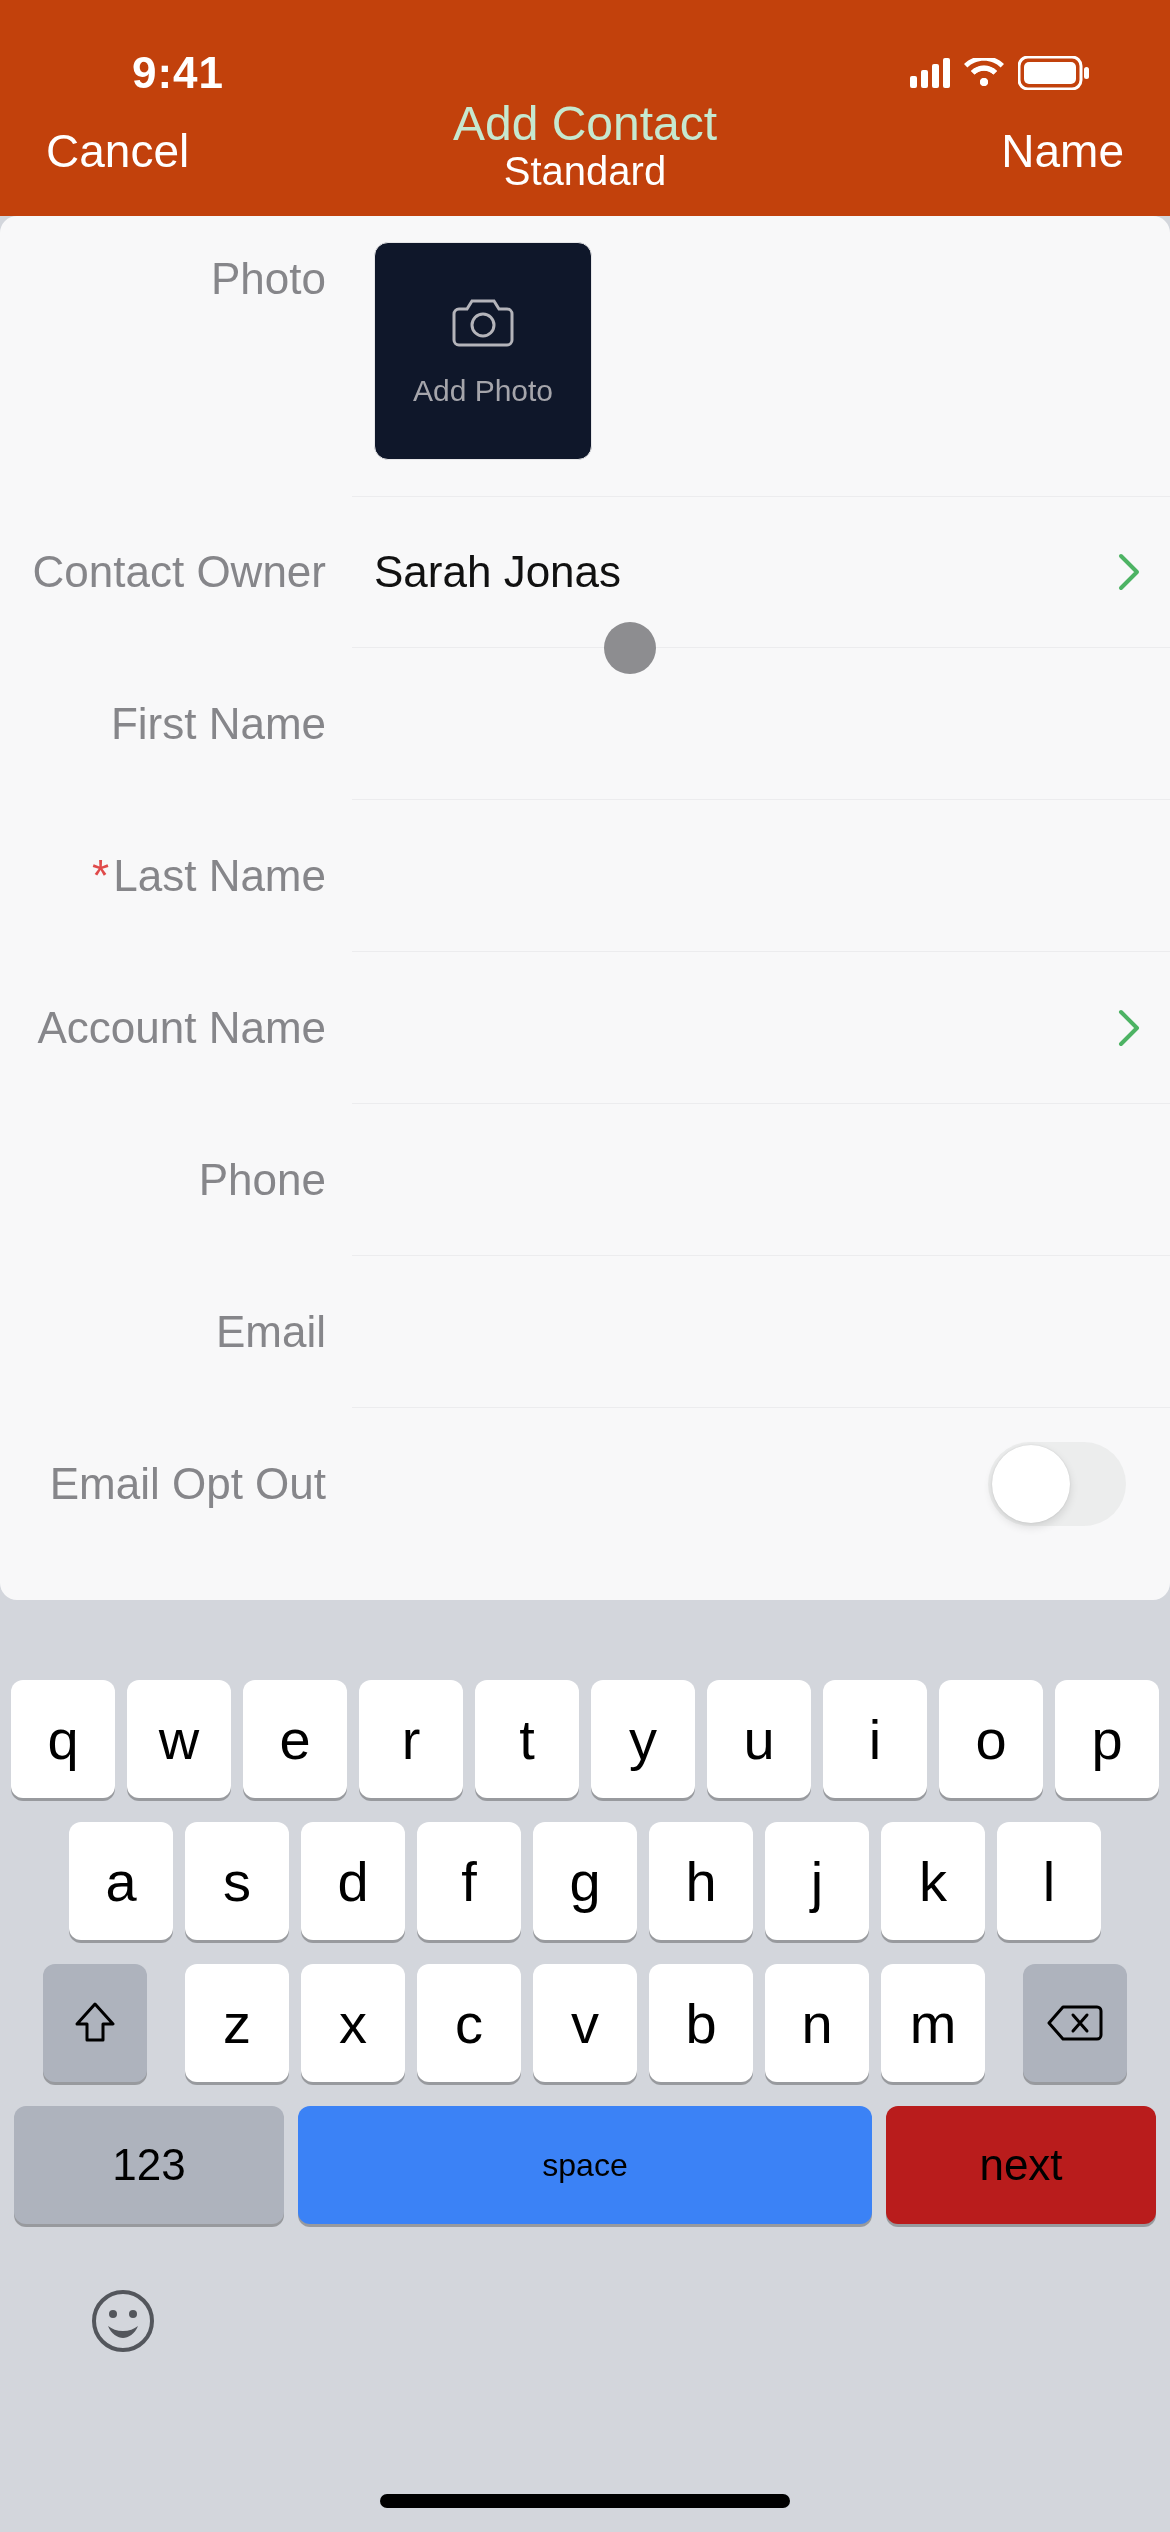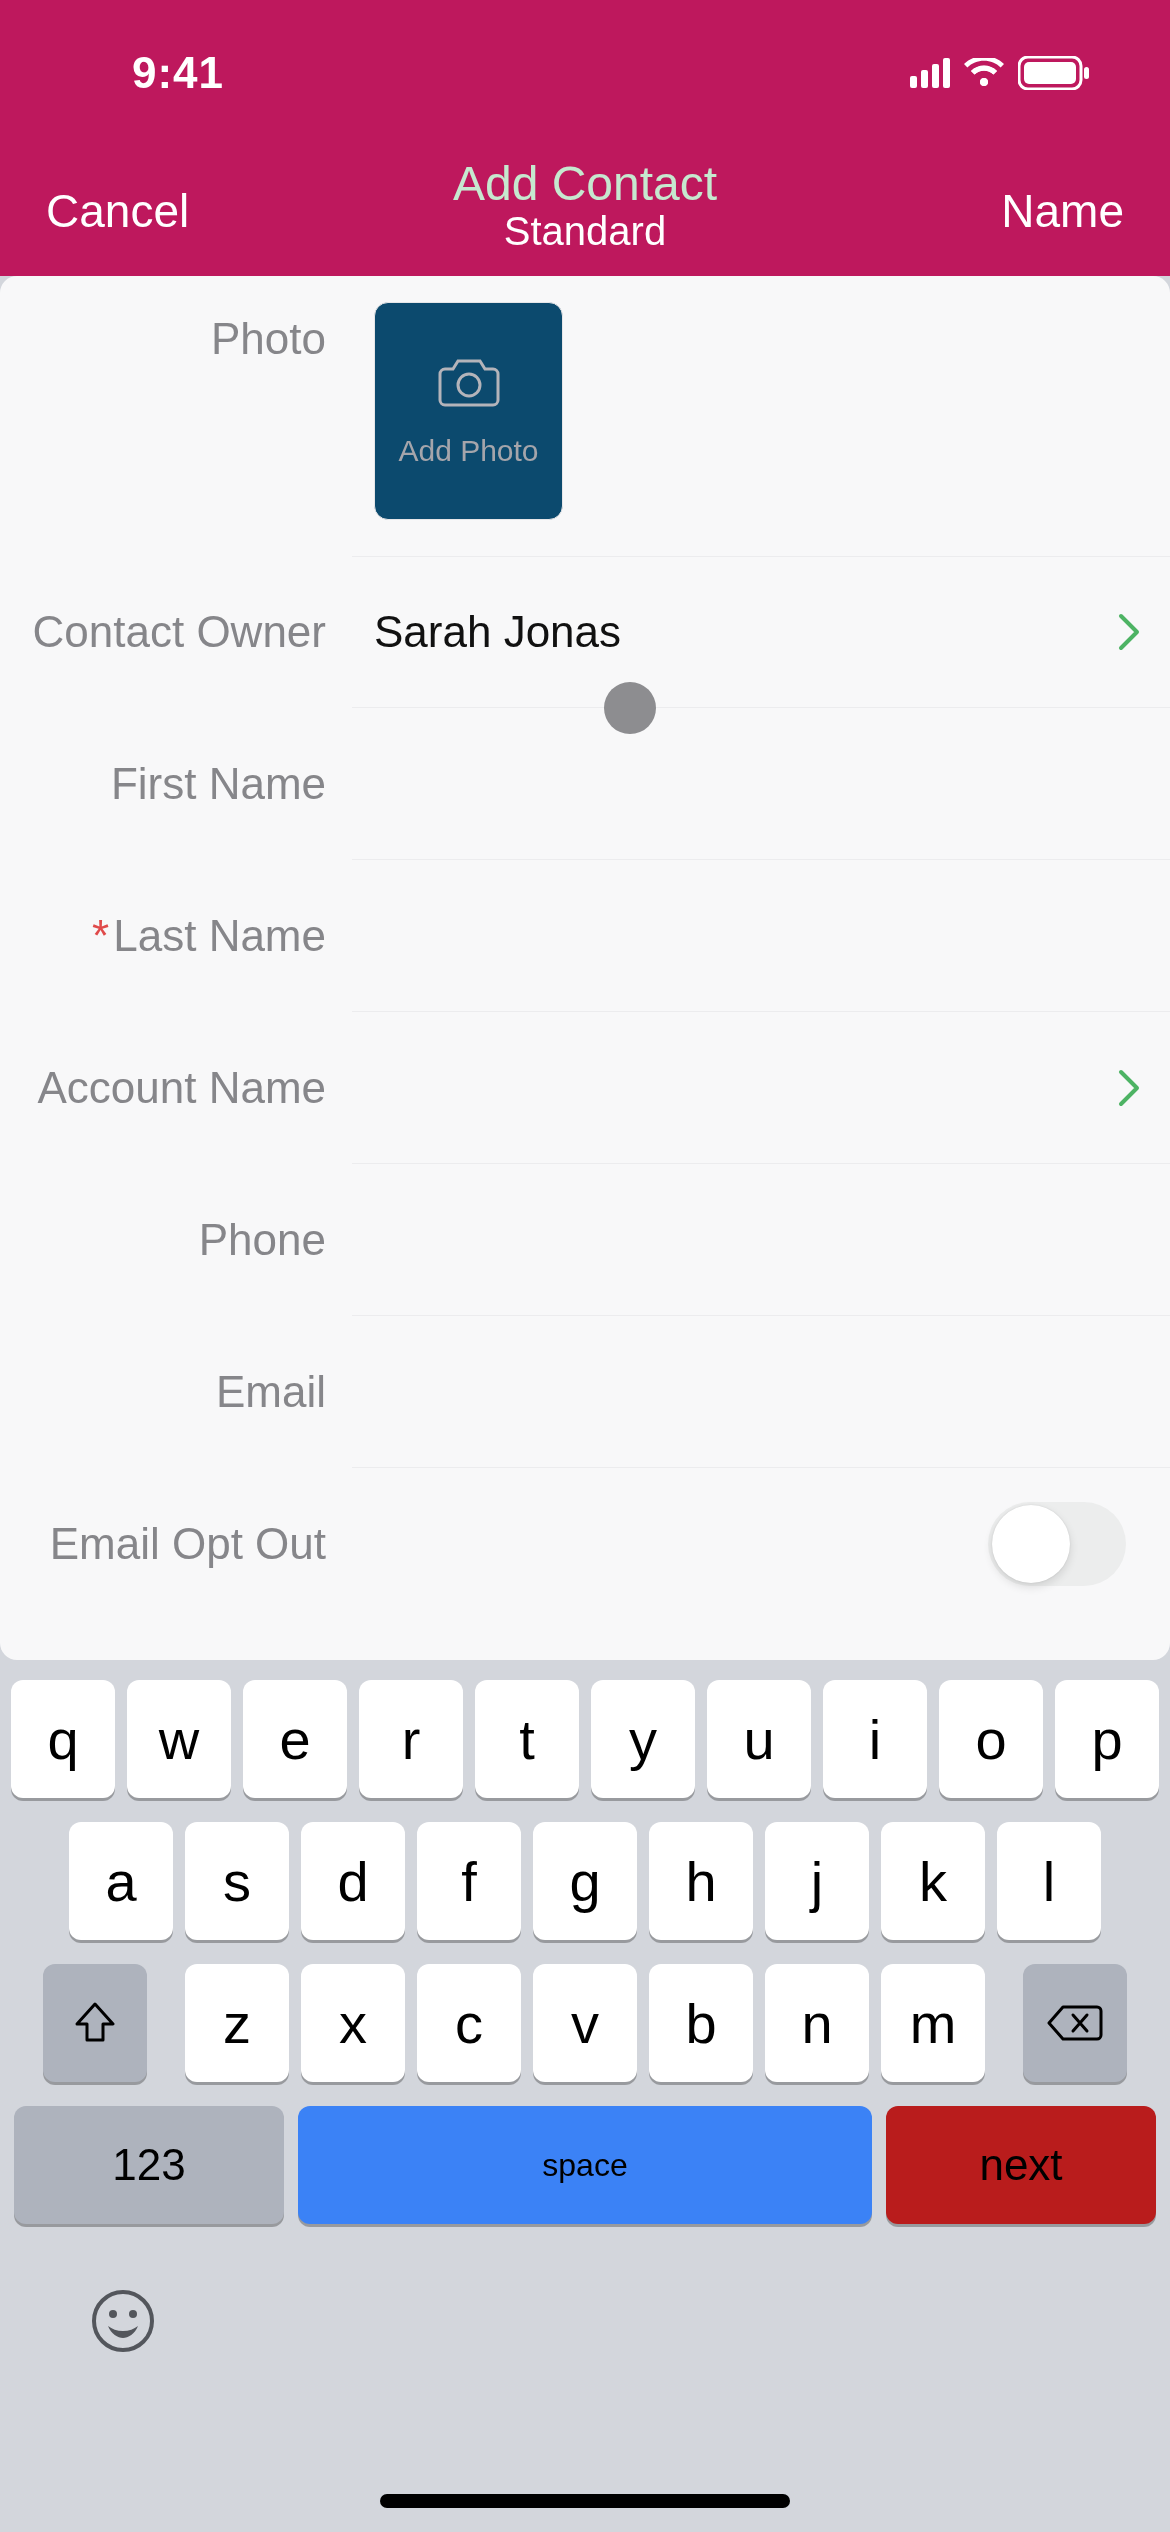--- a/index.html
+++ b/index.html
@@ -6,22 +6,22 @@
 body {
   width: 1170px;
   height: 2532px;
   font-family: -apple-system, "Helvetica Neue", Arial, sans-serif;
   background: #d3d6dc;
   overflow: hidden;
   position: relative;
 }
 
 .header {
-  background: #be185d;
-  height: 276px;
+  background: #c2410c;
+  height: 216px;
   color: #fff;
   position: relative;
 }
 .status-bar {
   position: absolute;
   top: 48px;
   left: 0; right: 0;
   height: 50px;
   display: flex;
   align-items: center;
@@ -116,23 +116,23 @@
 }
 .chevron svg { display:block; }
 
 .photo-row {
   align-items: flex-start;
   padding-top: 26px;
   height: 280px;
 }
 .photo-row .label-col { padding-top: 12px; }
 .add-photo-box {
-  width: 189px;
+  width: 218px;
   height: 218px;
-  background: #0c4a6e;
+  background: #0f172a;
   border: 1px solid #e6e6e8;
   border-radius: 14px;
   display: flex;
   flex-direction: column;
   align-items: center;
   justify-content: center;
   color: #a5a5ab;
   font-size: 30px;
 }
 .add-photo-box svg { margin-bottom: 20px; }

